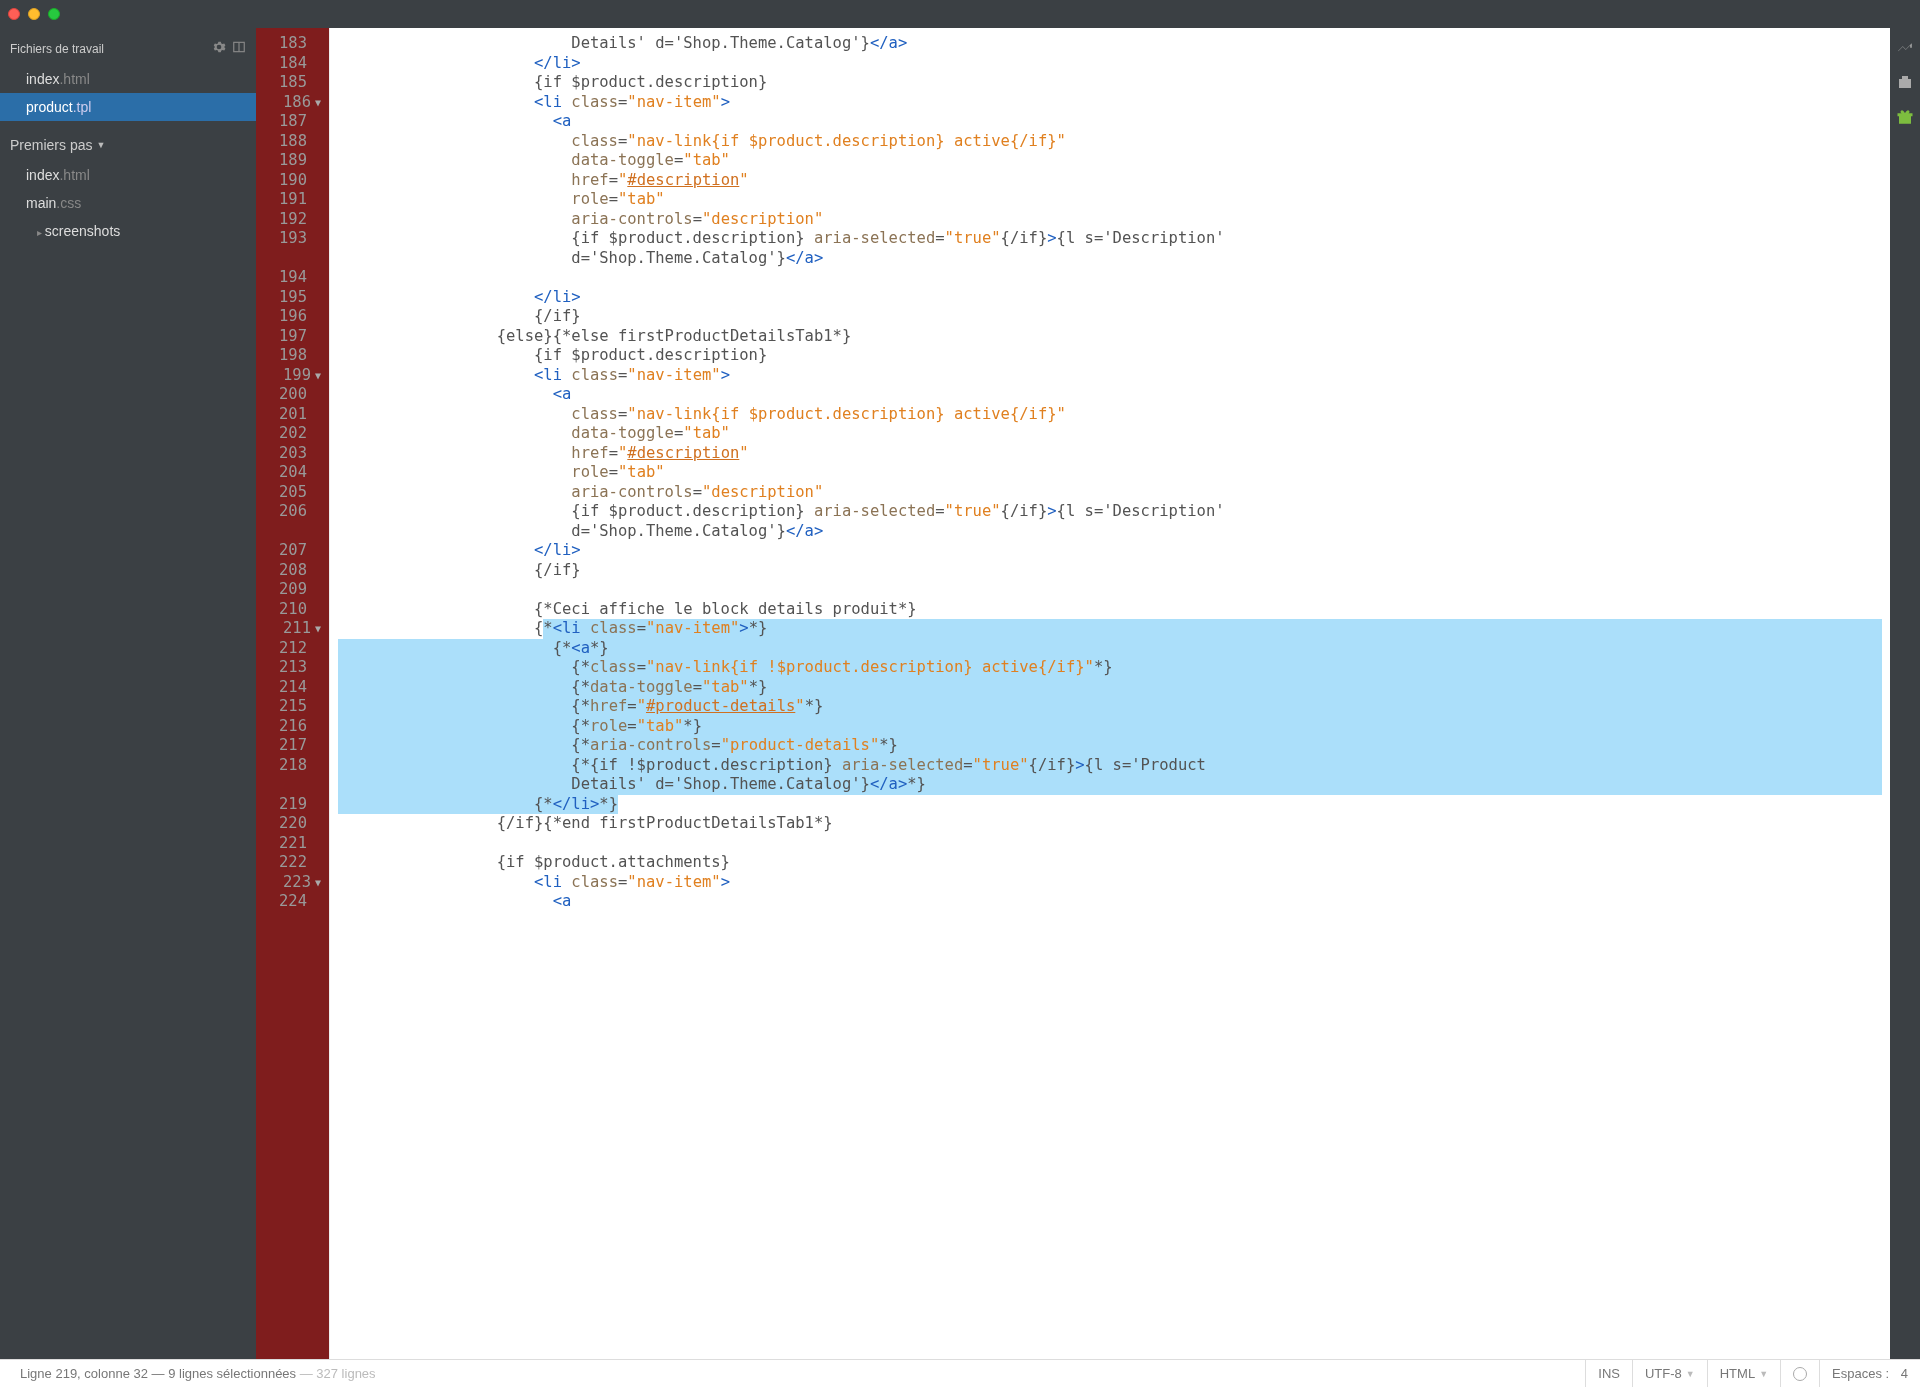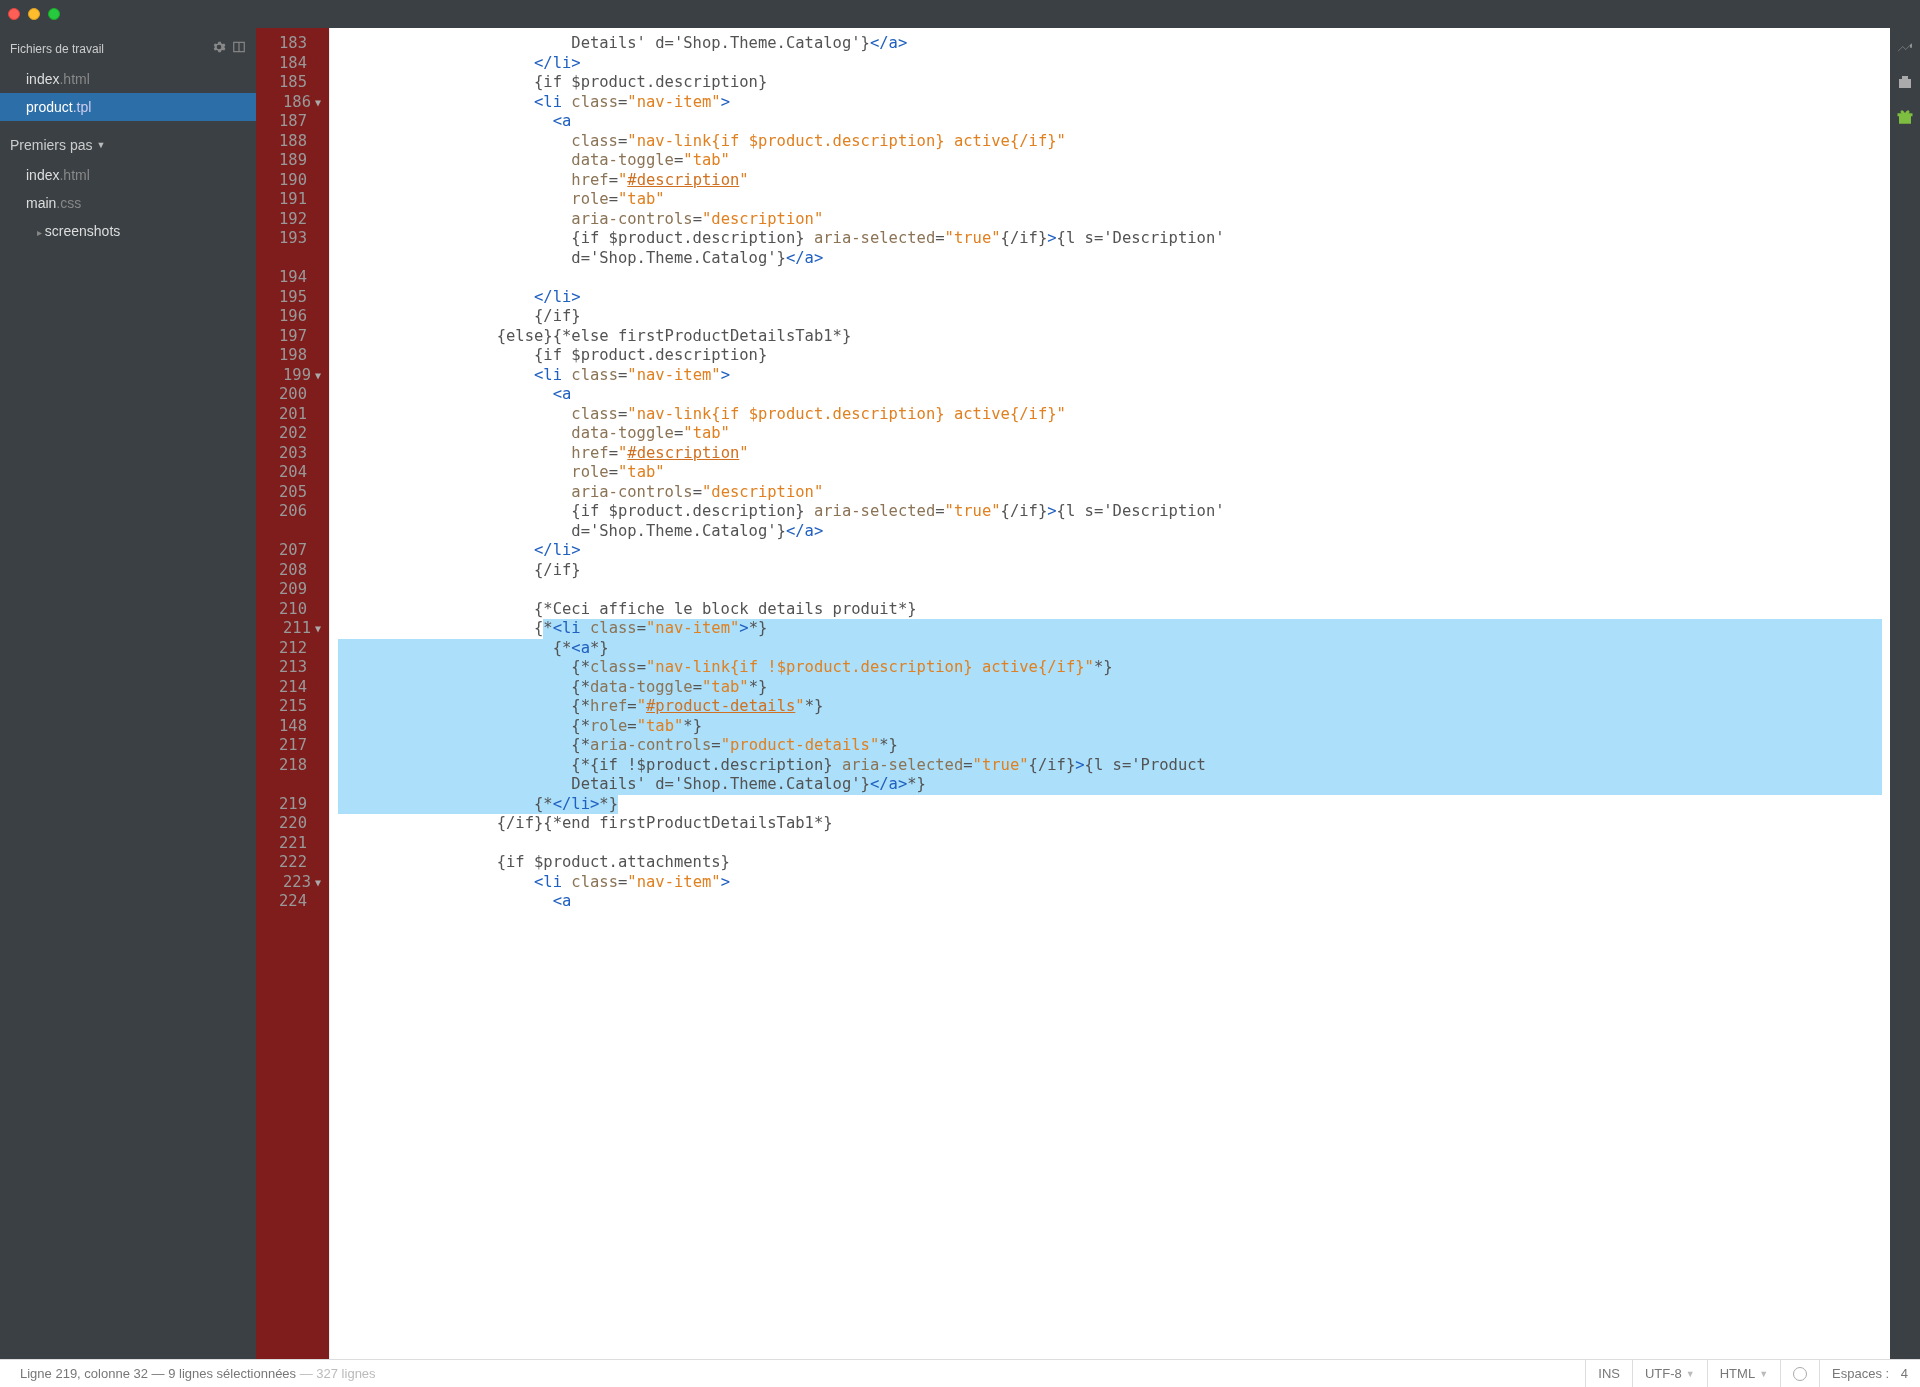--- a/index.html
+++ b/index.html
@@ -330,21 +330,21 @@
         </div>
         <div class="gutter-line">
           <span>214</span>
           <span style="width:10px;display:inline-block"></span>
         </div>
         <div class="gutter-line">
           <span>215</span>
           <span style="width:10px;display:inline-block"></span>
         </div>
         <div class="gutter-line">
-          <span>148</span>
+          <span>216</span>
           <span style="width:10px;display:inline-block"></span>
         </div>
         <div class="gutter-line">
           <span>217</span>
           <span style="width:10px;display:inline-block"></span>
         </div>
         <div class="gutter-line">
           <span>218</span>
           <span style="width:10px;display:inline-block"></span>
         </div>

